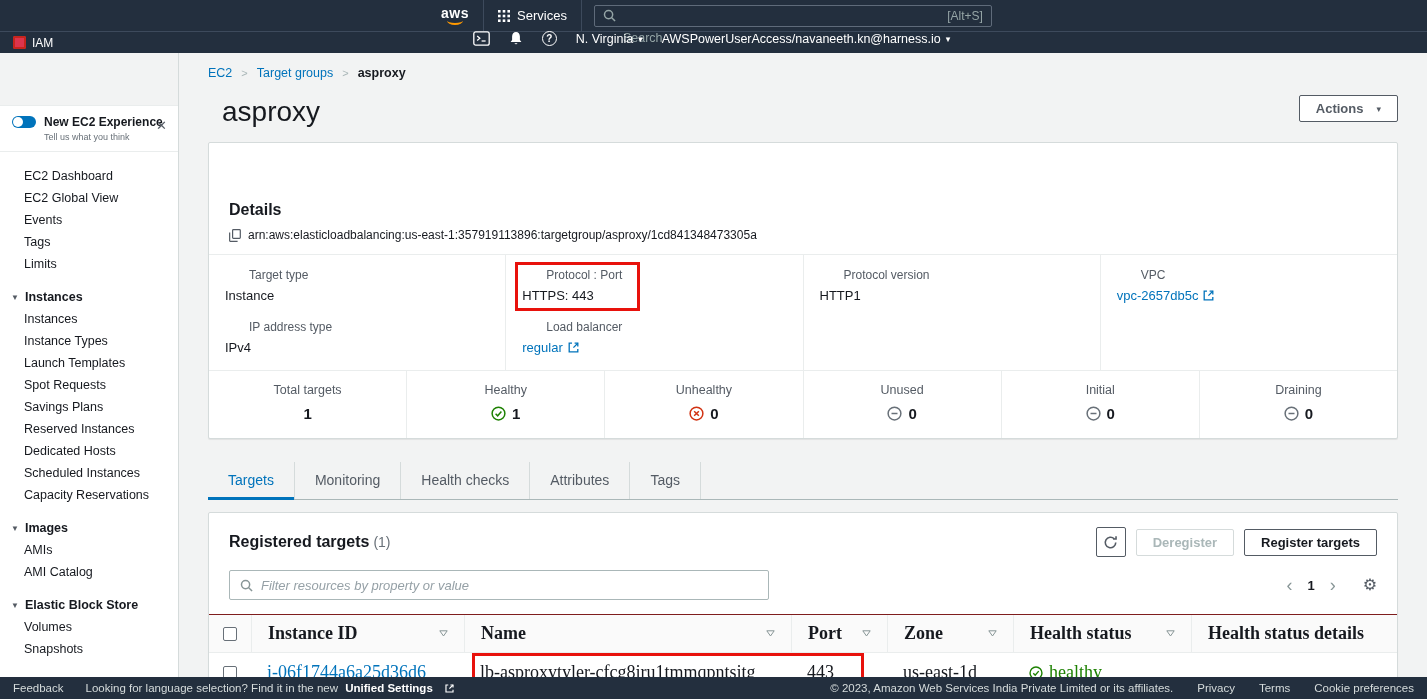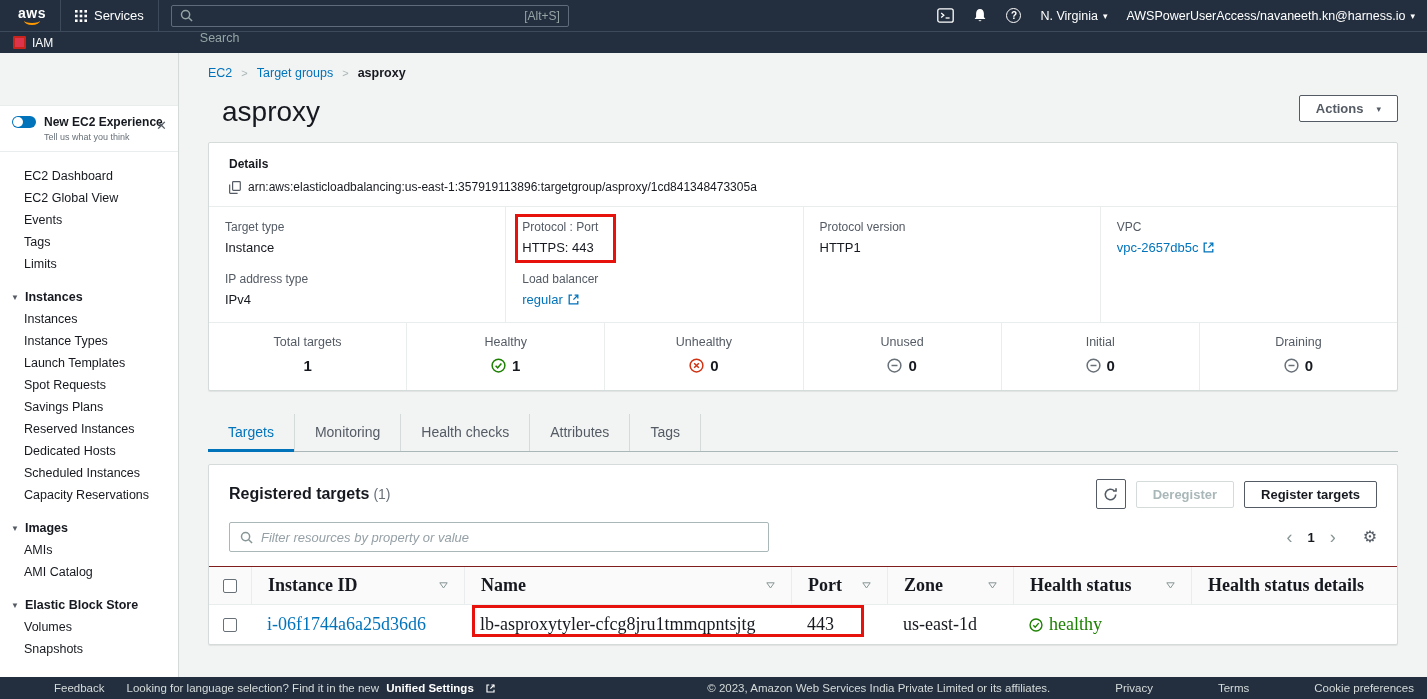--- a/index.html
+++ b/index.html
@@ -1,20 +1,20 @@
 <!DOCTYPE html>
 <html><head>
 <meta charset="utf-8">
 <style>
   * { margin:0; padding:0; box-sizing:border-box; }
   html,body { width:1427px; height:699px; overflow:hidden; }
   body { font-family:"Liberation Sans","DejaVu Sans",sans-serif; font-size:14px; color:#16191f; background:#f2f3f3; }
 
   
-  .topnav { height:31px; background:#232f3e; display:flex; align-items:center; justify-content:space-between; padding:0 12px 0 8px; }
+  .topnav { height:31px; background:#232f3e; display:flex; align-items:center; justify-content:space-between; padding:0 12px 0 8px;flex-direction:column; }
   .nav-left { display:flex; align-items:center; height:100%; }
   .aws-logo { display:flex; flex-direction:column; align-items:center; padding:0 10px; cursor:pointer; }
   .aws-logo .logo-text { color:#fff; font-weight:bold; font-size:14px; line-height:13px; letter-spacing:.5px; }
   .aws-smile { width:16px; height:5px; border-bottom:2px solid #ff9900; border-radius:0 0 55% 55% / 0 0 100% 100%; }
   .nav-sep { width:1px; height:31px; background:#3d4a5c; margin:0 4px; }
   .nav-item { color:#fff; font-size:13px; display:flex; align-items:center; gap:7px; padding:0 10px; cursor:pointer; height:100%; }
   .nav-search { display:flex; align-items:center; width:398px; height:22px; border:1px solid #5f6b7a; background:#232f3e; border-radius:2px; padding:0 8px; gap:7px; margin-left:8px; }
   .nav-search input { flex:1; background:transparent; border:none; outline:none; color:#fff; font-size:12.5px; font-family:inherit;margin-top:44px; }
   .nav-search input::placeholder { color:#95a5a6; }
   .shortcut { color:#95a5a6; font-size:12px; white-space:nowrap; }
@@ -52,29 +52,29 @@
   .crumb-current { color:#16191f; font-weight:bold; }
   .title-row { display:flex; align-items:flex-start; justify-content:space-between; margin:15px 0 14px 14px; }
   h1 { font-size:28px; font-weight:500; line-height:33px; }
   .btn { background:#fff; border:1px solid #545b64; border-radius:2px; font-weight:bold; font-size:13px; color:#545b64; padding:5px 16px; cursor:pointer; font-family:inherit; display:inline-flex; align-items:center; gap:8px; }
   .btn .caret { color:#545b64; }
   .btn-dark { color:#16191f; }
   .btn-disabled { color:#aab7b8; border-color:#d5dbdb; cursor:default; }
 
   .card { background:#fff; border:1px solid #d5dbdb; border-radius:2px; box-shadow:0 1px 1px rgba(0,0,0,.07); }
   .card-head { padding:14px 20px 12px; }
-  .card-head h2 { font-size:12px; font-weight:bold; }
+  .card-head h2 { font-size:16px; font-weight:bold;margin-top:44px; }
   .arn-row { display:flex; align-items:center; gap:7px; margin-top:9px; font-size:12px; color:#16191f; }
 
   .details-grid { display:flex; border-top:1px solid #eaeded; }
   .dcol { flex:1; padding:13px 16px 12px; border-left:1px solid #eaeded; min-width:0; }
   .dcol:first-child { border-left:none; }
   .field { margin-bottom:17px; }
   .field:last-child { margin-bottom:3px; }
-  .flabel { font-size:12px; color:#545b64; margin-bottom:6px; }
+  .flabel { font-size:12px; color:#545b64; margin-bottom:6px;margin-left:24px; }
   .fvalue { font-size:13px; color:#16191f; }
   .link { color:#0073bb; cursor:pointer; display:inline-flex; align-items:center; gap:5px; }
   .annotated { position:relative; display:inline-block; }
   .annotated::after { content:""; position:absolute; left:-7px; top:-6px; right:-18px; bottom:-8px; border:3px solid #e8120c; pointer-events:none; }
 
   .stats-row { display:flex; border-top:1px solid #eaeded; }
   .stat { flex:1; text-align:center; padding:12px 0 16px; border-left:1px solid #eaeded; }
   .stat:first-child { border-left:none; }
   .stat-label { font-size:12.5px; color:#545b64; }
   .stat-value { margin-top:8px; font-size:15px; font-weight:bold; display:flex; align-items:center; justify-content:center; gap:6px; color:#16191f; }
@@ -116,21 +116,21 @@
   .col-details { flex:1; border-left:1px solid #eaeded; }
   .td.col-details { border-left:none; }
   .checkbox { width:14px; height:14px; border:1px solid #687078; border-radius:2px; background:#fff; cursor:pointer; flex:none; }
   .health-ok { color:#1d8102; display:flex; align-items:center; gap:6px; }
   .row-annotation { position:absolute; left:263px; top:0; width:392px; height:32px; border:3px solid #e8120c; pointer-events:none; z-index:3; }
 
   
   .footer { height:22px; background:#232f3e; display:flex; align-items:center; justify-content:space-between; padding:0 13px; font-size:11.5px; color:#d5dbdb; }
   .footer-left { display:flex; align-items:center; gap:22px; }
   .footer-right { display:flex; align-items:center; gap:24px; }
-  .f-link { cursor:pointer;margin-left:41px; }
+  .f-link { cursor:pointer; }
   .unified { color:#fff; font-weight:bold; display:inline-flex; align-items:center; gap:12px; margin-left:4px; cursor:pointer; }
 </style>
 </head>
 <body>
 
 <div class="topnav">
   <div class="nav-left">
     <div class="aws-logo">
       <span class="logo-text">aws</span>
       <span class="aws-smile"></span>

